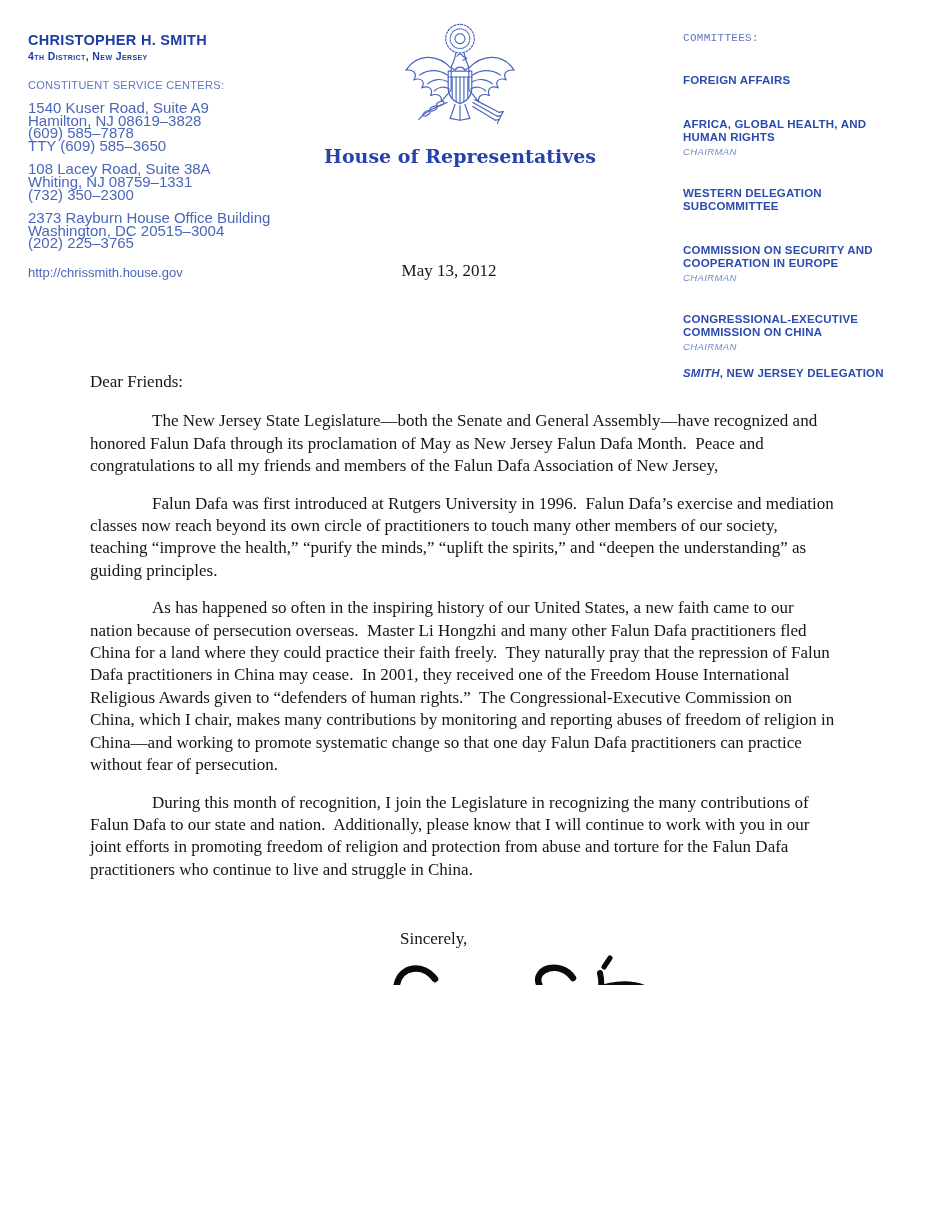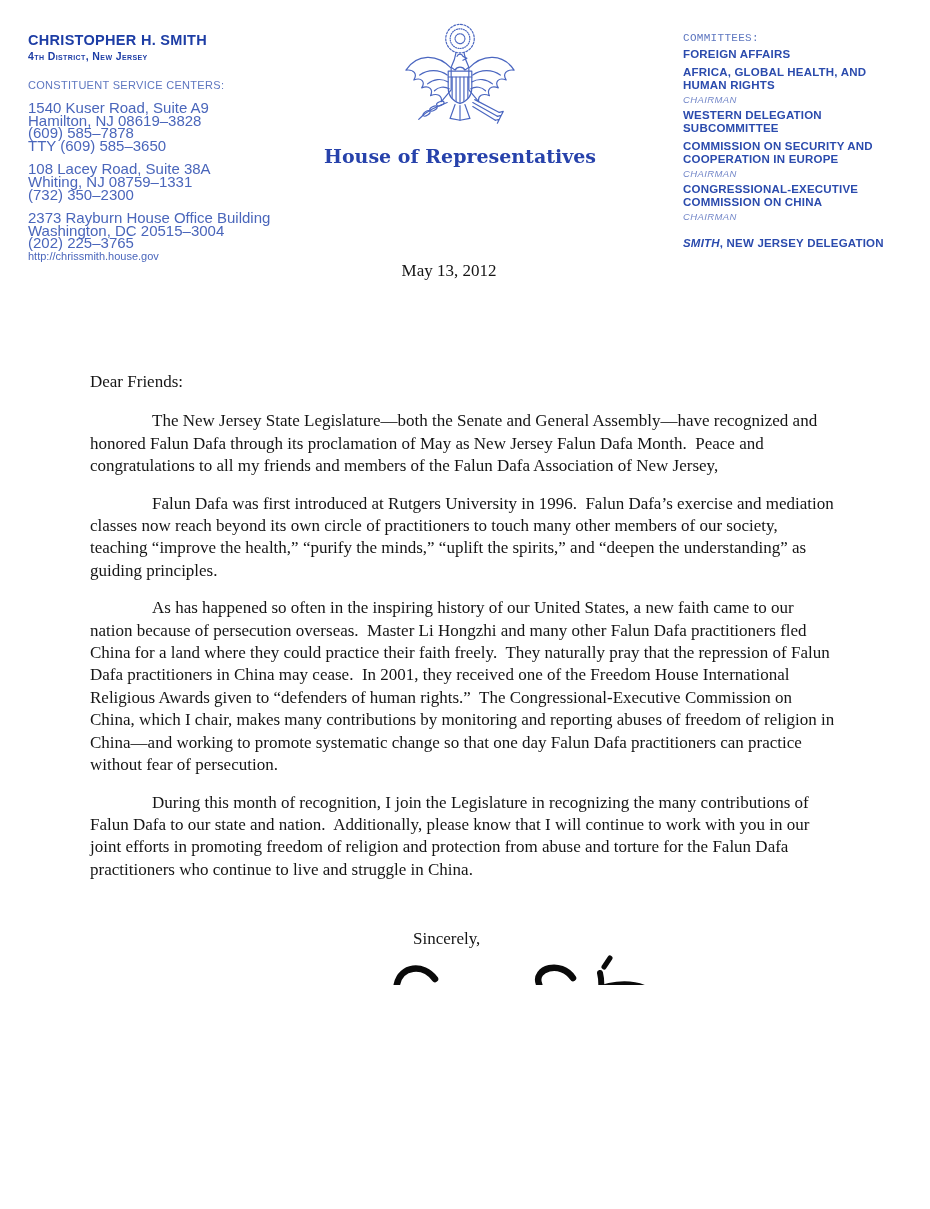--- a/index.html
+++ b/index.html
@@ -6,42 +6,42 @@
   .page{
     position:relative;width:930px;height:985px;background:#ffffff;
     font-family:"Liberation Sans",sans-serif;overflow:hidden;
   }
   
   .lh-left{position:absolute;left:28px;top:32px;width:260px;color:#4a66bb;}
   .member-name{font-weight:700;font-size:14.5px;letter-spacing:.3px;color:#1d3da5;}
   .member-district{font-weight:700;font-size:10.5px;font-variant:small-caps;letter-spacing:.4px;color:#1d3da5;margin-top:2px;}
   .csc-heading{margin-top:17px;font-size:11px;letter-spacing:.3px;color:#5e77c0;}
   .office{margin-top:11px;font-size:15px;line-height:12.6px;color:#4a66bb;}
-  .website{font-size:11px;color:#4a66bb;}
+  .website{margin-top:15px;font-size:13px;color:#4a66bb;}
   
   .lh-center{position:absolute;left:225px;top:20px;width:470px;text-align:center;}
   .seal{display:inline-block;width:128px;height:116px;}
   .congress-title{font-family:"DejaVu Serif",serif;font-weight:700;font-size:27px;letter-spacing:-.3px;color:#2742ab;margin-top:2px;white-space:nowrap;}
   .house-title{font-family:"DejaVu Serif",serif;font-weight:700;font-size:19px;color:#2742ab;margin-top:5px;white-space:nowrap;}
   
   .lh-right{position:absolute;left:683px;top:32px;width:210px;}
   .committees-heading{font-size:11px;letter-spacing:.3px;color:#5e77c0;font-family:Liberation Mono, monospace;}
-  .committee{margin-top:4px;}
+  .committee{margin-top:30px;}
   .committee .cname{font-weight:700;font-size:11.5px;line-height:13.5px;letter-spacing:.2px;color:#2b4bad;}
   .committee .crole{font-style:italic;font-size:9.5px;letter-spacing:.4px;color:#7286c8;margin-top:1px;}
   .dean-line{margin-top:15px;font-weight:700;font-size:11.5px;color:#2b4bad;letter-spacing:.2px;}
   .dean-line .dean-title{font-style:italic;}
   
   .date{position:absolute;left:0;top:261px;width:898px;text-align:center;
         font-family:"Liberation Serif",serif;font-size:17px;color:#151515;}
   .letter-body{position:absolute;left:90px;top:371px;width:748px;
         font-family:"Liberation Serif",serif;font-size:17px;line-height:22.4px;color:#151515;}
   .salutation{margin:0 0 17px 0;white-space:pre-wrap;}
   .para{margin:0 0 15px 0;text-indent:62px;white-space:pre-wrap;text-align:left;}
-  .closing{position:absolute;left:413px;top:929px;font-family:"Liberation Serif",serif;font-size:17px;color:#151515;}
+  .closing{position:absolute;left:400px;top:929px;font-family:"Liberation Serif",serif;font-size:17px;color:#151515;}
   .signature{position:absolute;left:383px;top:953px;width:282px;height:102px;}
   .signer-name{position:absolute;left:399px;top:1090px;font-family:"Liberation Serif",serif;
         font-size:16.5px;letter-spacing:.6px;color:#151515;white-space:nowrap;}
 </style>
 </head>
 <body>
 
 <div class="page">
 
   <div class="lh-left">

